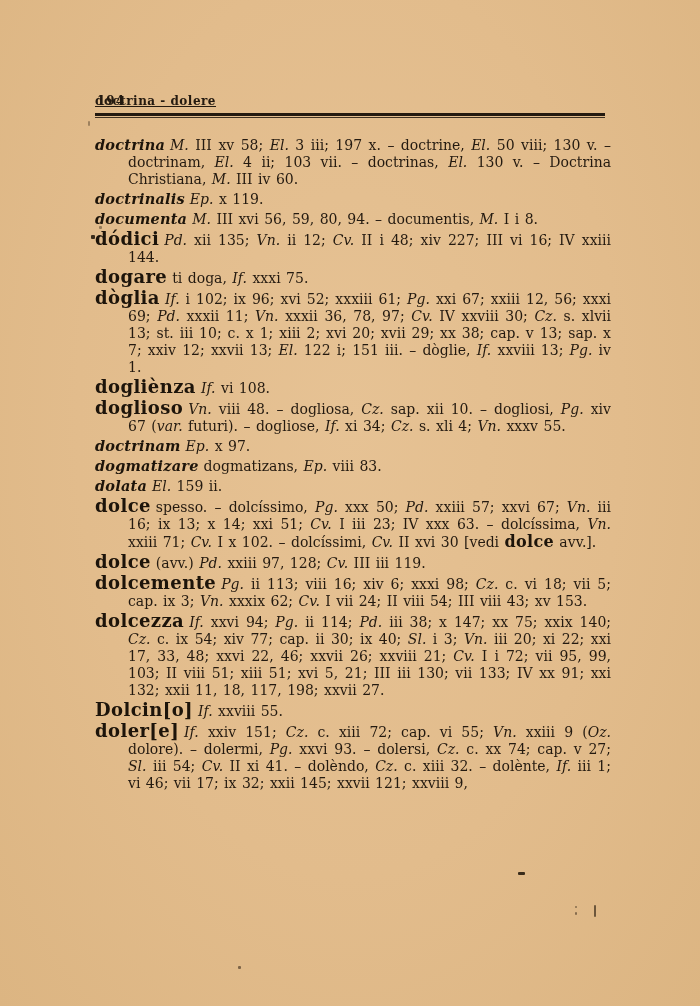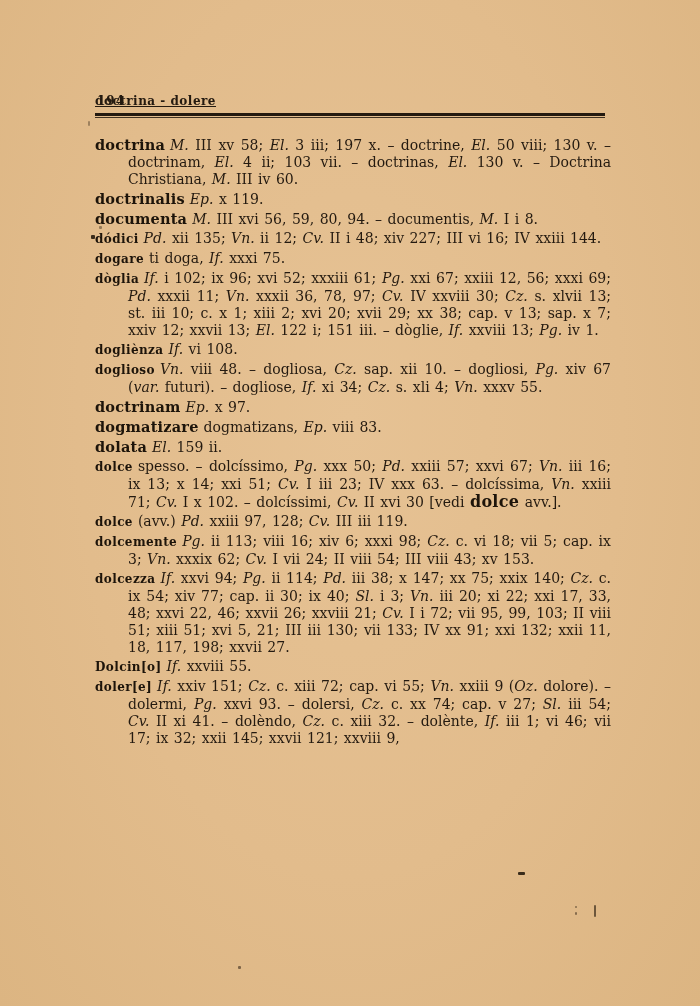--- a/index.html
+++ b/index.html
@@ -19,22 +19,22 @@
   .rule { margin-top:3px; height:6px; width:510px;
     background:linear-gradient(to bottom, var(--ink) 0 2.5px, transparent 2.5px 4px, rgba(36,26,16,.85) 4px 5px, transparent 5px); }
   .entries { margin-top:17px; width:516px; }
   p.entry {
     margin:0 0 2px 0; padding-left:33px; text-indent:-33px;
     font-size:14px; line-height:17px; text-align:justify;
     color:var(--ink);
     word-spacing:1px;
   }
   .hw { font-weight:bold; padding-right:5px; line-height:17px; color:#1d140a; }
-  .hw-ro { font-size:12px; letter-spacing:0.4px; }
-  .hw-it { font-size:14.5px; letter-spacing:0.2px;margin-top:9px; }
+  .hw-ro { font-size:18px; letter-spacing:0.4px; }
+  .hw-it { font-size:14.5px; font-style:italic; letter-spacing:0.2px;margin-top:9px; }
   .run-i { font-style:italic; }
   .run-r { font-style:normal; }
   .run-b { font-weight:bold; font-size:16px; letter-spacing:0.3px; color:#1d140a; }
   .speck { position:absolute; background:var(--ink-soft); border-radius:1px; }
 </style>
 </head>
 <body>
 
 <div class="page">
   <div class="sheet">

